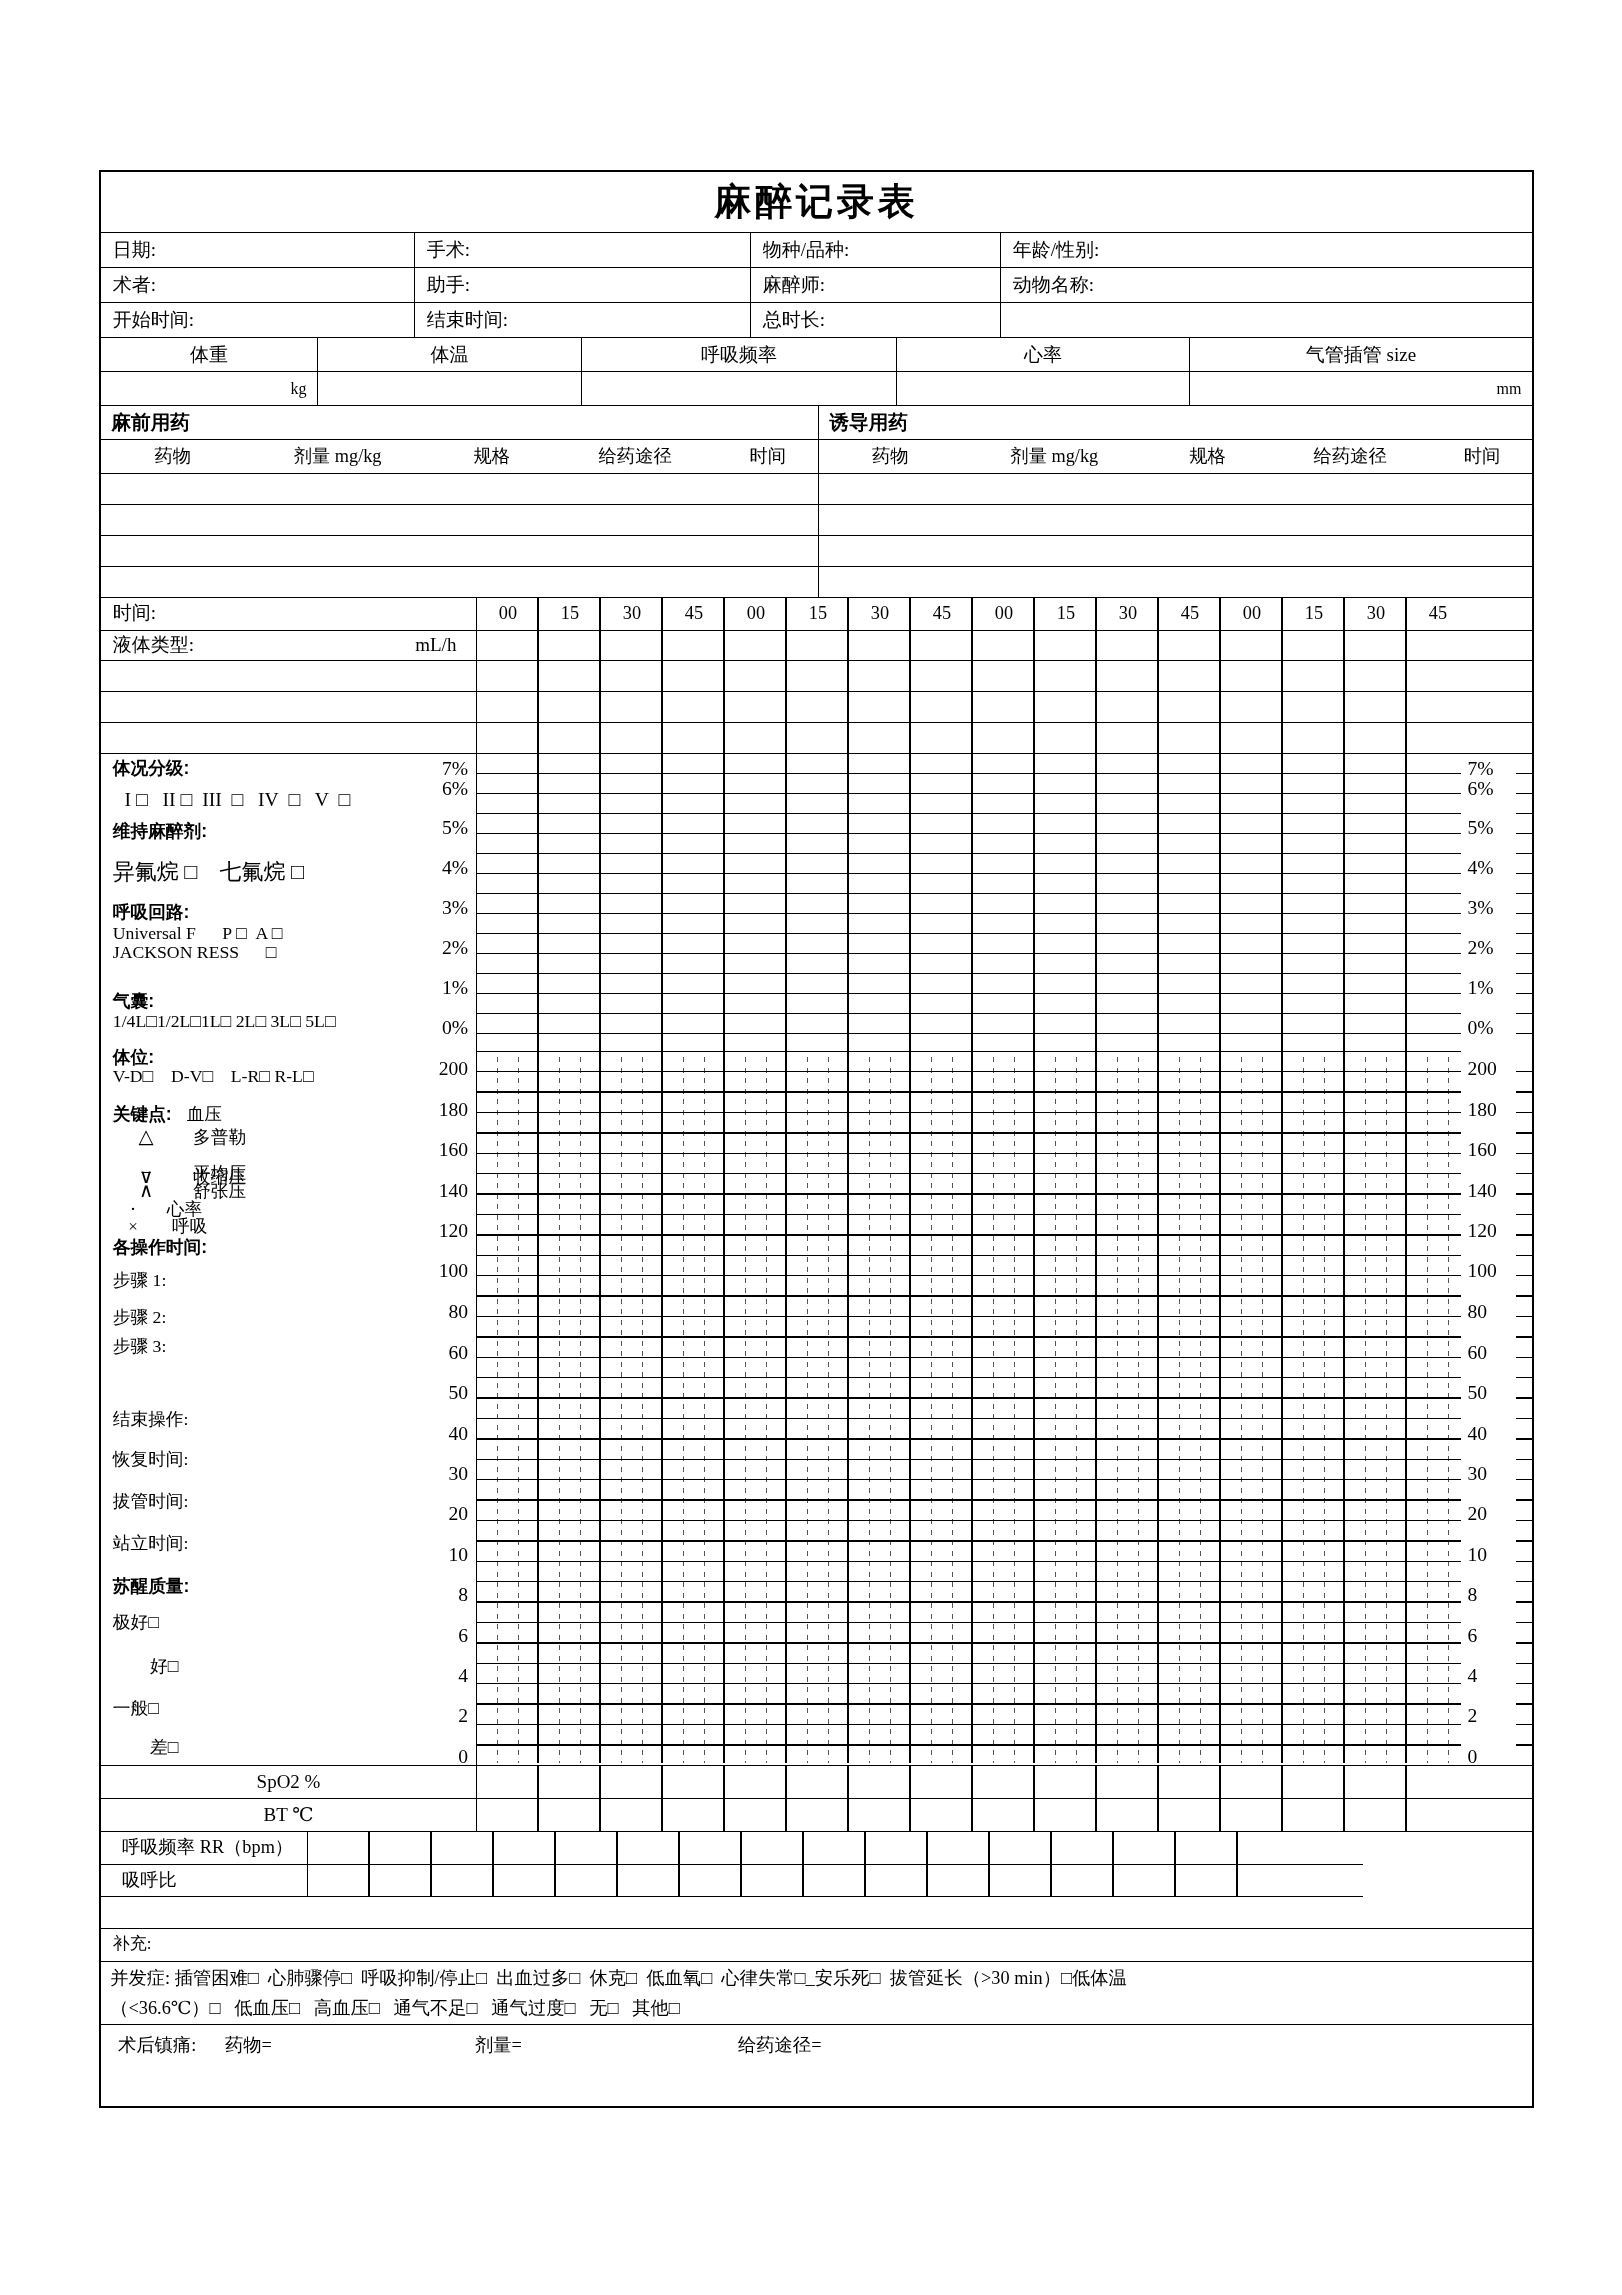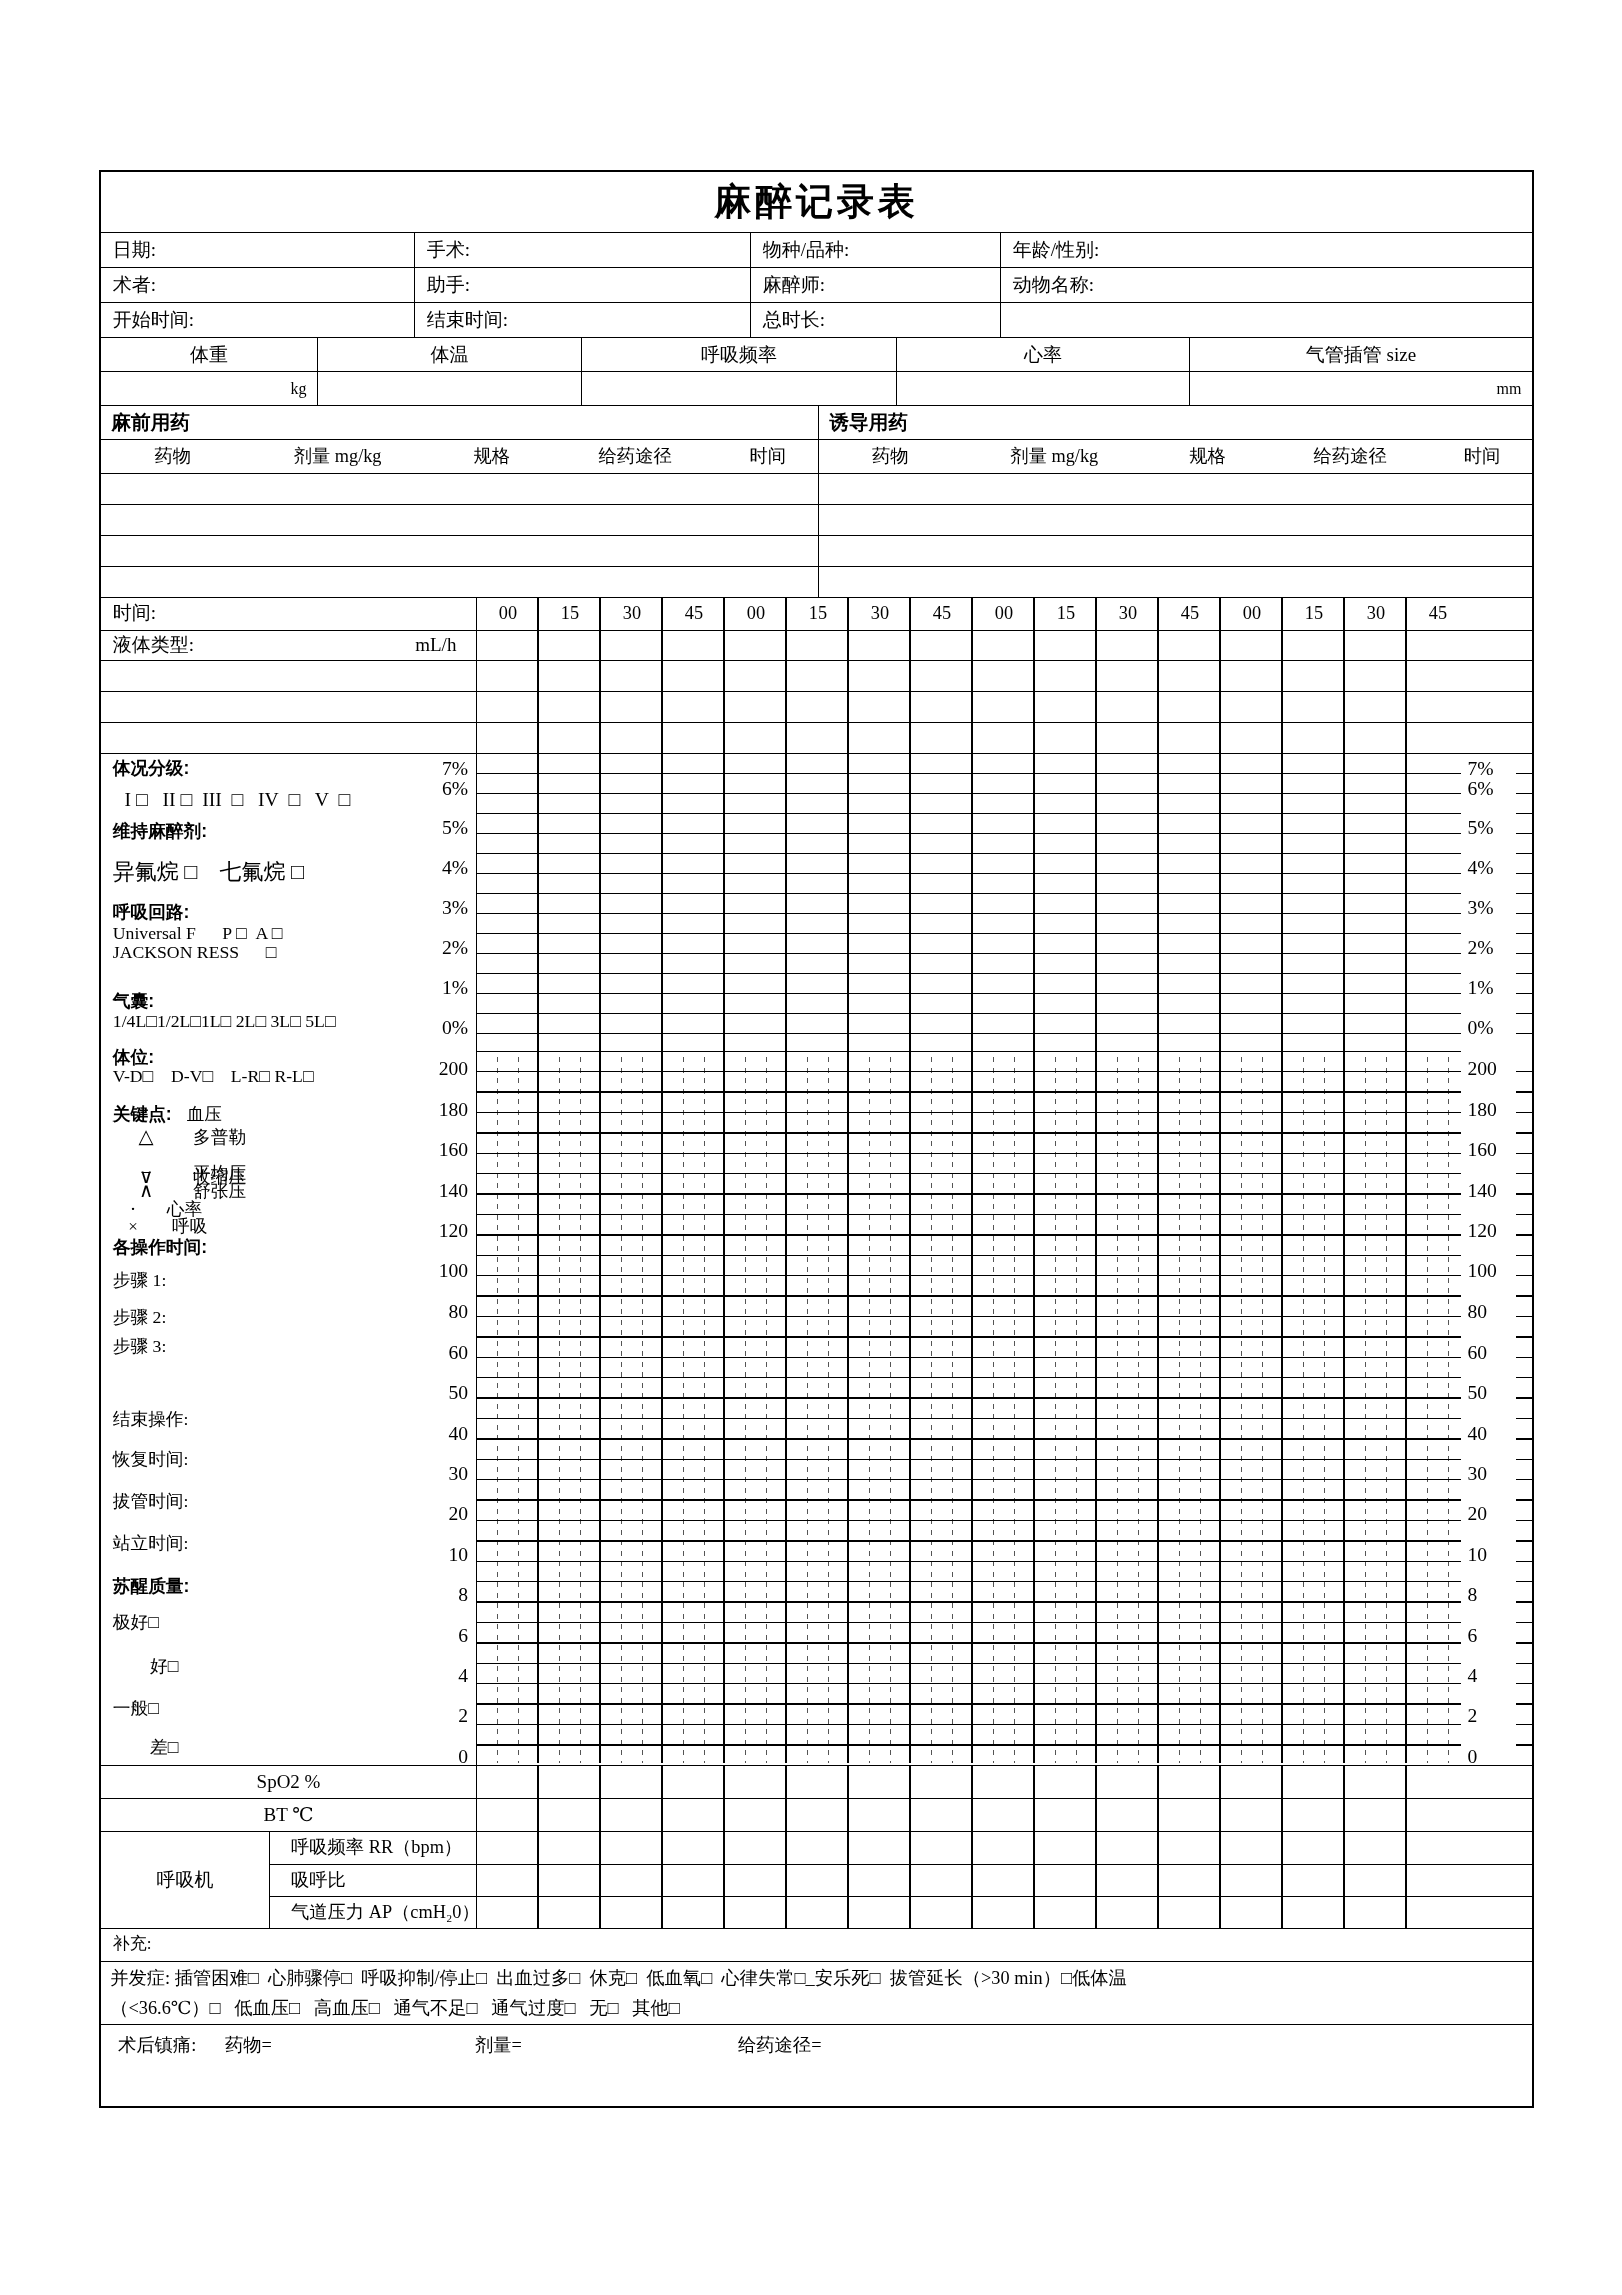--- a/index.html
+++ b/index.html
@@ -362,37 +362,31 @@
     <div class="cells16"></div>
     <div class="lastcol"></div>
   </div>
   <div class="row mrow h51">
     <div class="mlabel lh51">BT  ℃</div>
     <div class="cells16"></div>
     <div class="lastcol"></div>
   </div>
 
   <div class="ventblock">
-    <div class="ventlabel">呼吸机</div>
     <div class="ventrows">
       <div class="ventrow">
         <div class="ventsub">呼吸频率 RR（bpm）</div>
         <div class="cells16"></div>
         <div class="lastcol"></div>
       </div>
       <div class="ventrow vr2">
         <div class="ventsub">吸呼比</div>
         <div class="cells16"></div>
         <div class="lastcol"></div>
       </div>
-      <div class="ventrow vr3">
-        <div class="ventsub">气道压力 AP（cmH₂0）</div>
-        <div class="cells16"></div>
-        <div class="lastcol"></div>
-      </div>
     </div>
   </div>
 
   <div class="supprow">
     <span>补充:</span>
   </div>
 
   <div class="comprow">
     <div>并发症: 插管困难□&nbsp;&nbsp;心肺骤停□&nbsp;&nbsp;呼吸抑制/停止□&nbsp;&nbsp;出血过多□&nbsp;&nbsp;休克□&nbsp;&nbsp;低血氧□&nbsp;&nbsp;心律失常□_安乐死□&nbsp;&nbsp;拔管延长（&gt;30 min）□低体温</div>
     <div>（&lt;36.6℃）□&nbsp;&nbsp;&nbsp;低血压□&nbsp;&nbsp;&nbsp;高血压□&nbsp;&nbsp;&nbsp;通气不足□&nbsp;&nbsp;&nbsp;通气过度□&nbsp;&nbsp;&nbsp;无□&nbsp;&nbsp;&nbsp;其他□</div>

